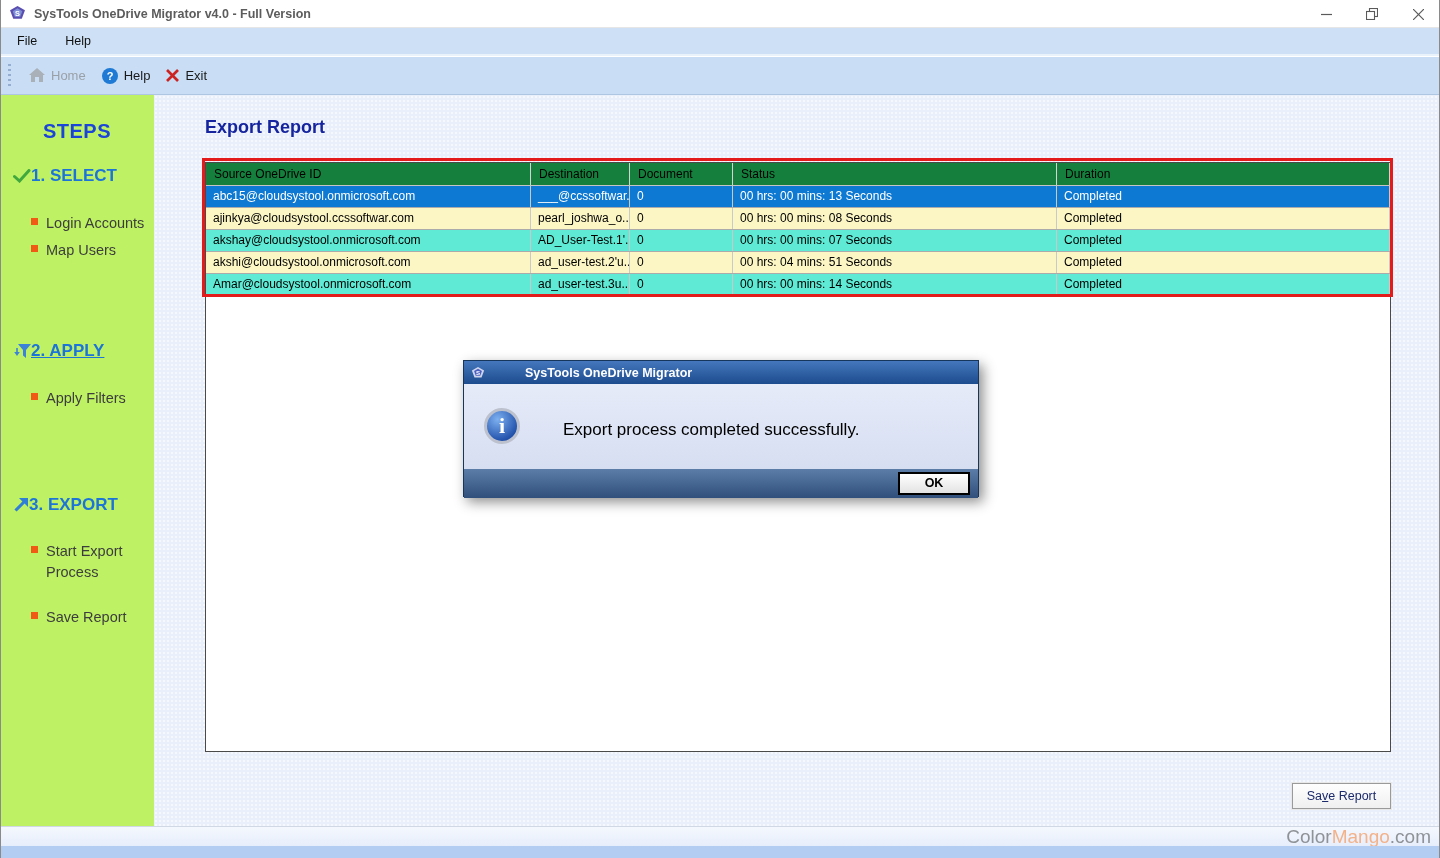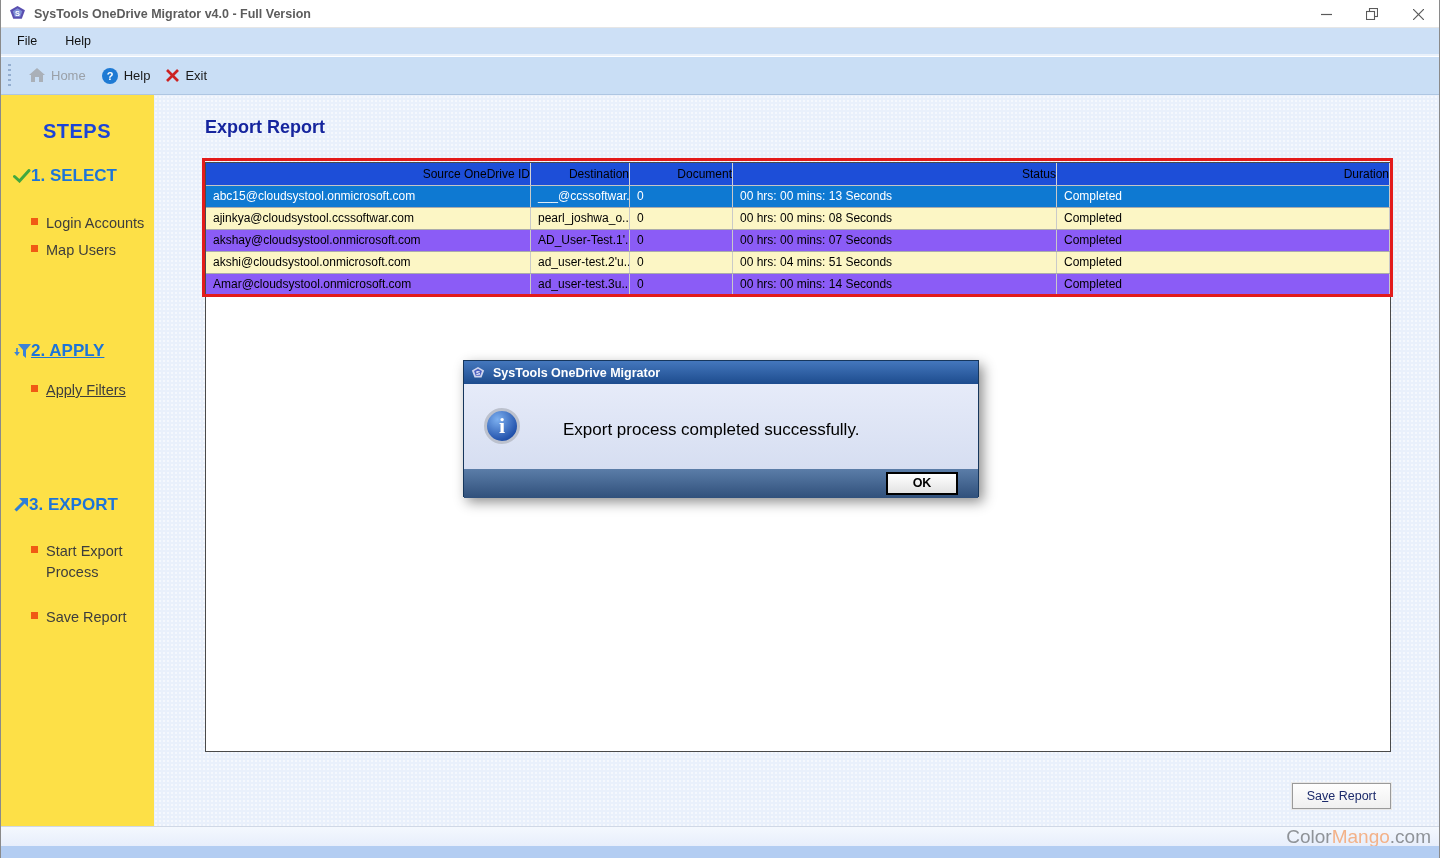--- a/index.html
+++ b/index.html
@@ -44,21 +44,21 @@
   .toolbar .grip {
     width:3px; height:24px; margin-left:7px; margin-right:10px;
     background:repeating-linear-gradient(to bottom,#93aed0 0 2px, transparent 2px 5px);
   }
   .tool-btn { display:flex; align-items:center; gap:6px; padding:4px 8px; font-size:13px; color:#1a1a1a; }
   .tool-btn.disabled { color:#9aa0a8; }
 
   
   .sidebar {
     position:absolute; left:0; top:95px; width:172px; height:731px;
-    background:#fde047; border-right:6px solid #737373;
+    background:#bef264; border-right:6px solid #737373;
   }
   .main {
     position:absolute; left:153px; top:95px; width:1287px; height:731px;
     background-color:#e9f0fb;
     background-image:radial-gradient(rgba(255,255,255,0.55) 1px, transparent 1.2px);
     background-size:4px 4px;
   }
 
   
   .steps-title { position:absolute; top:25px; left:0; width:152px; text-align:center;
@@ -70,23 +70,23 @@
   .step-item .lbl { max-width:100px; line-height:1.45; }
 
   
   .page-heading { position:absolute; left:51px; top:22px; font-size:18px; font-weight:bold; color:#16259e; }
 
   .listview {
     position:absolute; left:51px; top:67px; width:1186px; height:590px;
     background:#ffffff; border:1px solid #4a4a4a; font-size:12px;
   }
   .trow { display:grid; grid-template-columns:325px 99px 103px 324px 1fr; }
-  .thead { height:23px; background:#1d4ed8; border-bottom:1px solid #c5c5c5;text-align:right; }
+  .thead { height:23px; background:#15803d; border-bottom:1px solid #c5c5c5; }
   .thead .tcell { font-size:12px; color:#000; border-right:1px solid #d4d4d4; padding:4px 0 0 8px; }
-  .tbody .trow { height:22px; border-bottom:1px solid #ababab; background:#8b5cf6; cursor:default; }
+  .tbody .trow { height:22px; border-bottom:1px solid #ababab; background:#5eead4; cursor:default; }
   .tbody .trow.alt { background:#fcf6c5; }
   .tbody .trow.selected { background:#0e79d2; color:#fff; }
   .tbody .tcell { padding:3px 0 0 7px; border-right:1px solid #c9c9c9; white-space:nowrap; overflow:hidden; }
 
   .annotation {
     position:absolute; left:48px; top:63px; width:1191px; height:139px;
     border:3px solid #e31b1b; pointer-events:none; z-index:5;
   }
 
   
@@ -101,36 +101,36 @@
   
   .dialog {
     position:absolute; left:309px; top:265px; width:516px; height:137px; z-index:10;
     border:1px solid #16365c; box-shadow:4px 5px 12px rgba(0,0,0,0.45);
     background:#dfe5f7;
   }
   .dialog-titlebar {
     height:23px; background:linear-gradient(#4477bd,#1d4c8e);
     display:flex; align-items:center; padding-left:7px; gap:8px;
   }
-  .dialog-titlebar .dlg-title { color:#ffffff; font-weight:bold; font-size:12.5px; }
+  .dialog-titlebar .dlg-title { color:#ffffff; font-weight:bold; font-size:12.5px;margin-left:32px; }
   .dialog-body {
     height:85px; position:relative;
     background:linear-gradient(#e6ebf9,#d6def1);
   }
   .info-icon {
     position:absolute; left:20px; top:24px; width:36px; height:36px; border-radius:50%;
     border:3px solid #bcc1cd;
     background:radial-gradient(circle at 35% 28%, #7db0f0, #2050aa 75%);
     display:flex; align-items:center; justify-content:center;
   }
   .info-icon span { color:#ffffff; font-weight:bold; font-size:22px; font-family:"Liberation Serif", serif; line-height:1; }
   .dialog-msg { position:absolute; left:99px; top:36px; font-size:17px; color:#000; }
   .dialog-footer {
     height:29px; background:linear-gradient(#5b7da8,#30507b);
-    display:flex; align-items:center; justify-content:flex-end; padding-right:20px;
+    display:flex; align-items:center; justify-content:flex-end; padding-right:8px;
   }
   .ok-btn {
     width:72px; height:23px; border:2px solid #000;
     background:linear-gradient(#ffffff,#e3e3e3);
     font-size:12.5px; font-weight:bold; color:#000; text-align:center; line-height:19px; cursor:default;
   }
 
   
   .watermark-strip {
     position:absolute; left:0; top:826px; width:1440px; height:20px;
@@ -224,21 +224,21 @@
   </div>
 
   <div class="step-head" style="top:246px;text-decoration:underline;">
     <svg width="18" height="16" viewBox="0 0 18 16">
       <polygon points="5,1 18,1 13,7 13,15 10,12.5 10,7" fill="#3c82d8"></polygon>
       <polyline points="4,5 4,10" stroke="#3c82d8" stroke-width="1.6" fill="none"></polyline>
       <polygon points="1.2,9 6.8,9 4,13" fill="#3c82d8"></polygon>
     </svg>
     <span>2. APPLY</span>
   </div>
-  <div class="step-item" style="top:285px;text-decoration:underline;">
+  <div class="step-item" style="top:293px;">
     <span class="bullet"></span>
     <span class="lbl">Apply Filters</span>
   </div>
 
   <div class="step-head" style="top:400px;">
     <svg width="16" height="15" viewBox="0 0 16 15">
       <polygon points="15,0 15,9 11.6,5.6 3.6,13.6 1.4,11.4 9.4,3.4 6,0" fill="#2f7fd6"></polygon>
     </svg>
     <span>3. EXPORT</span>
   </div>

